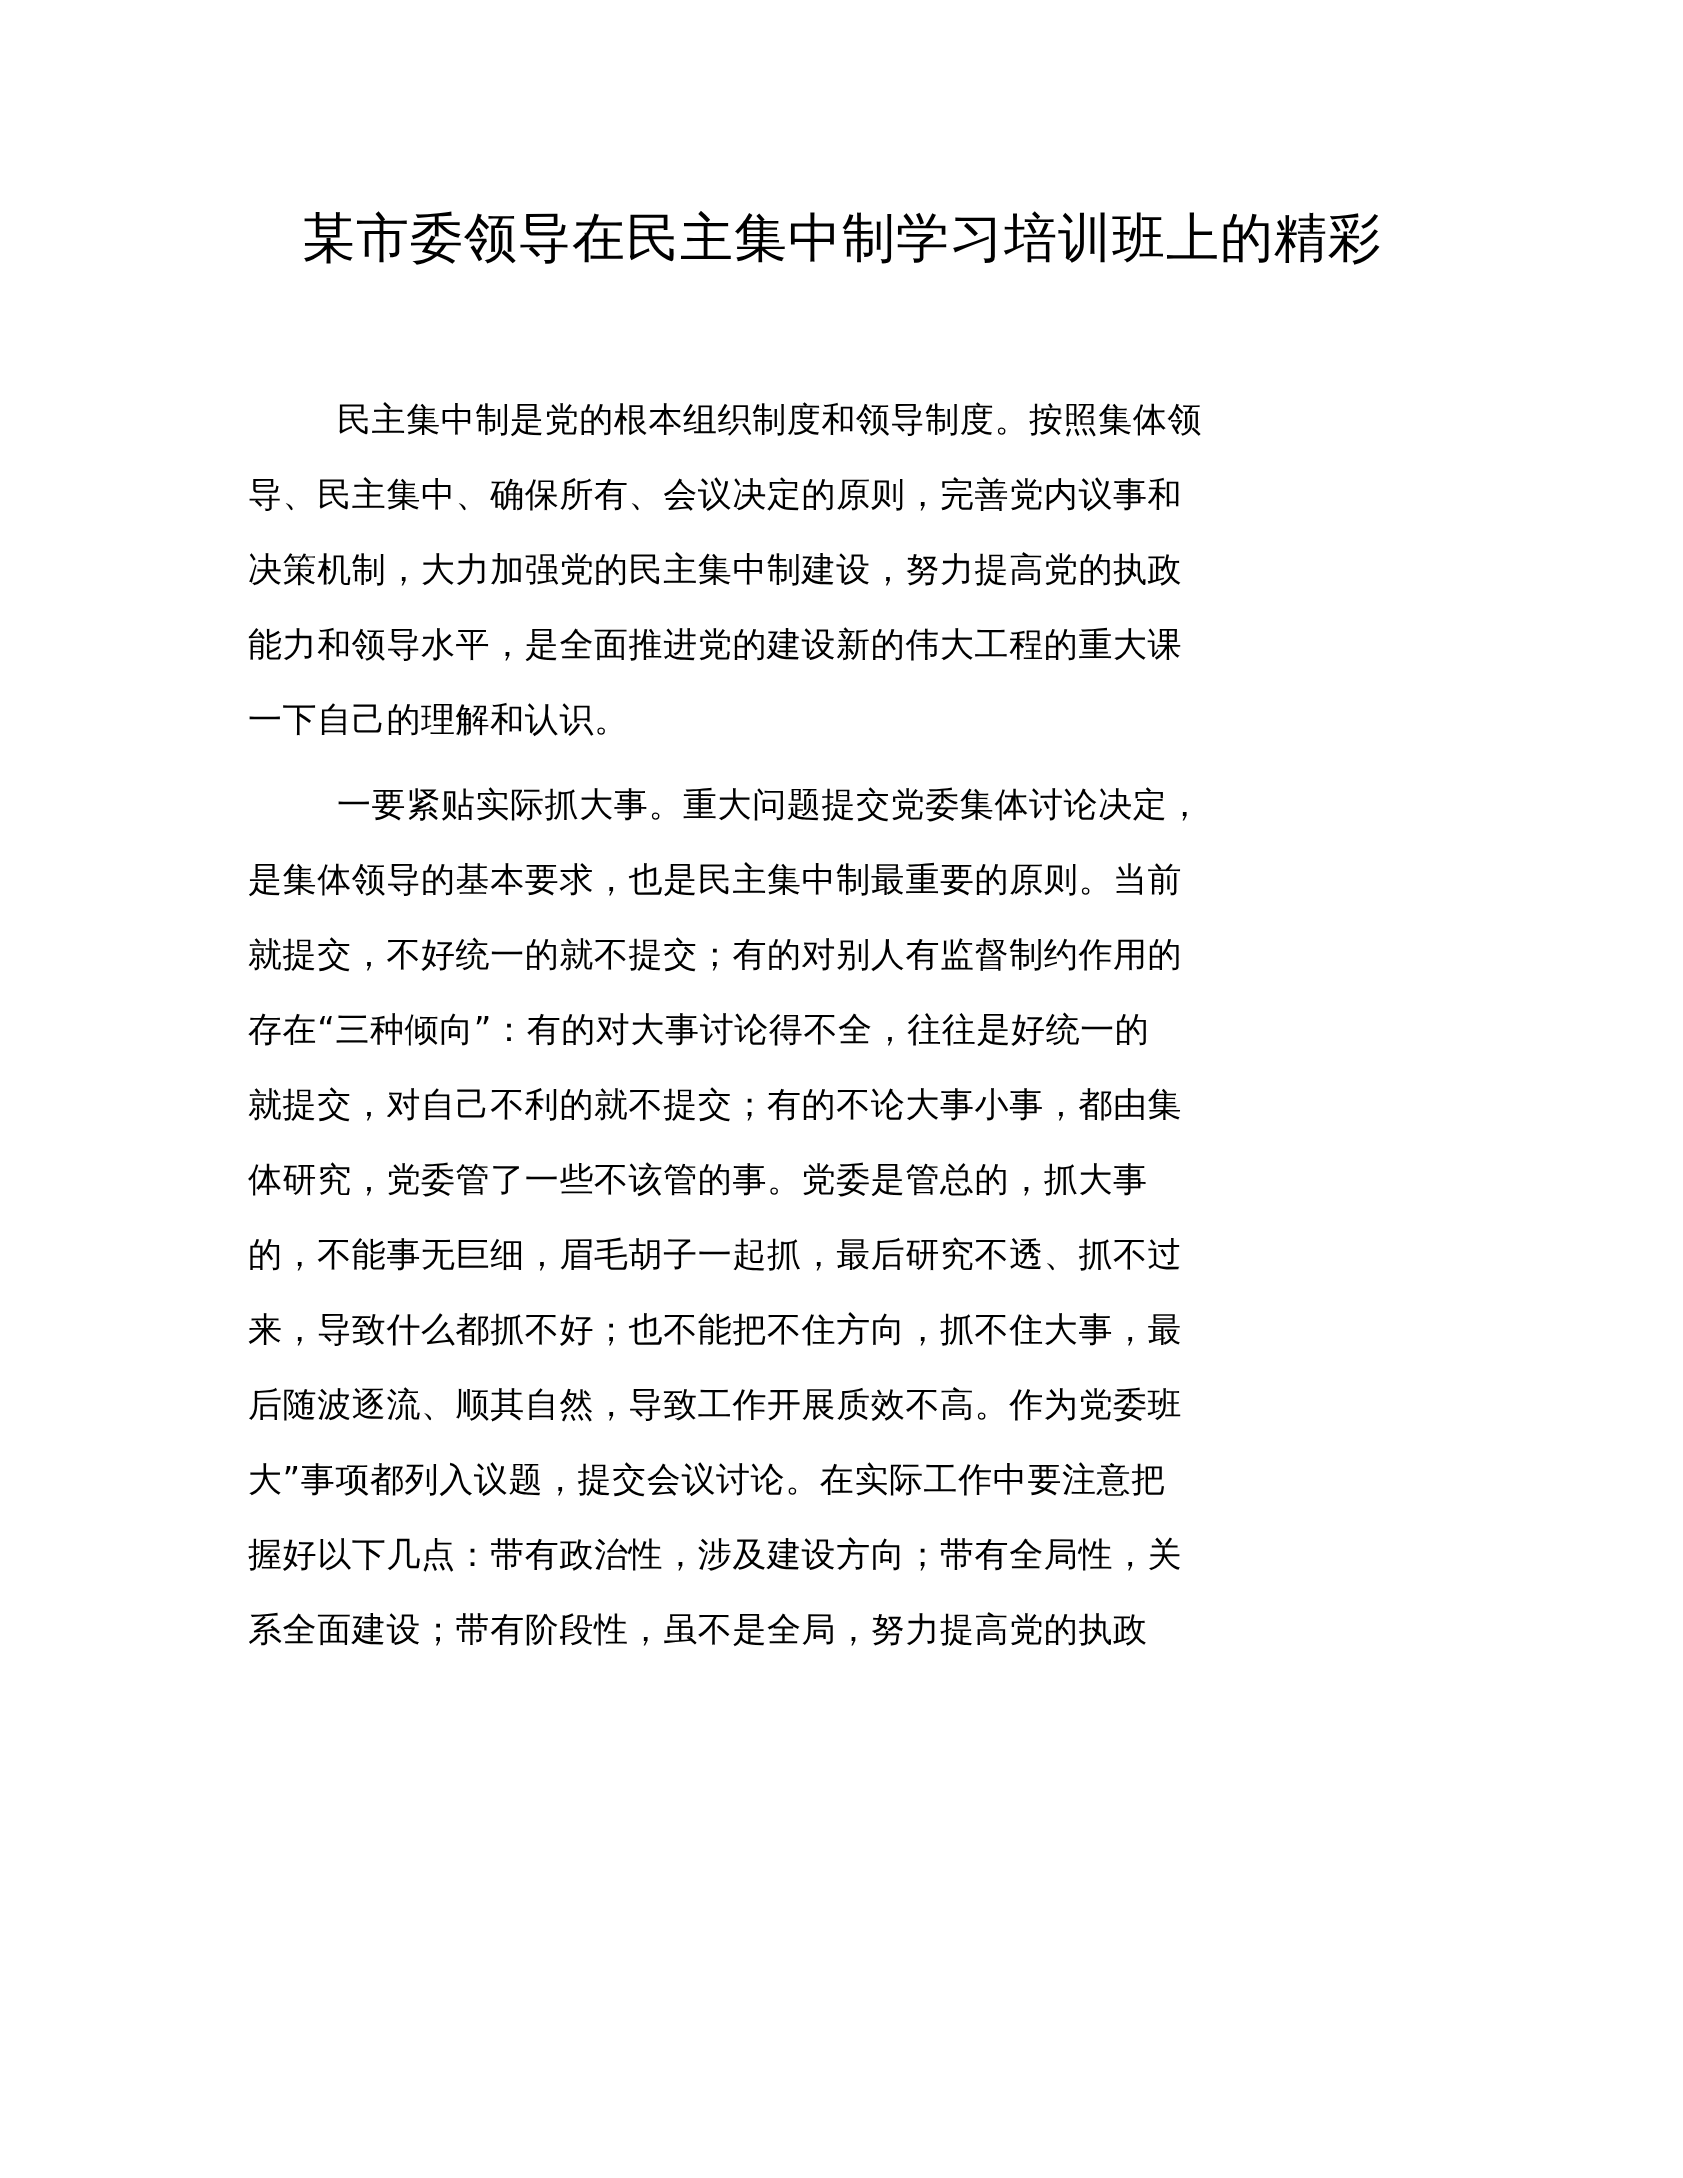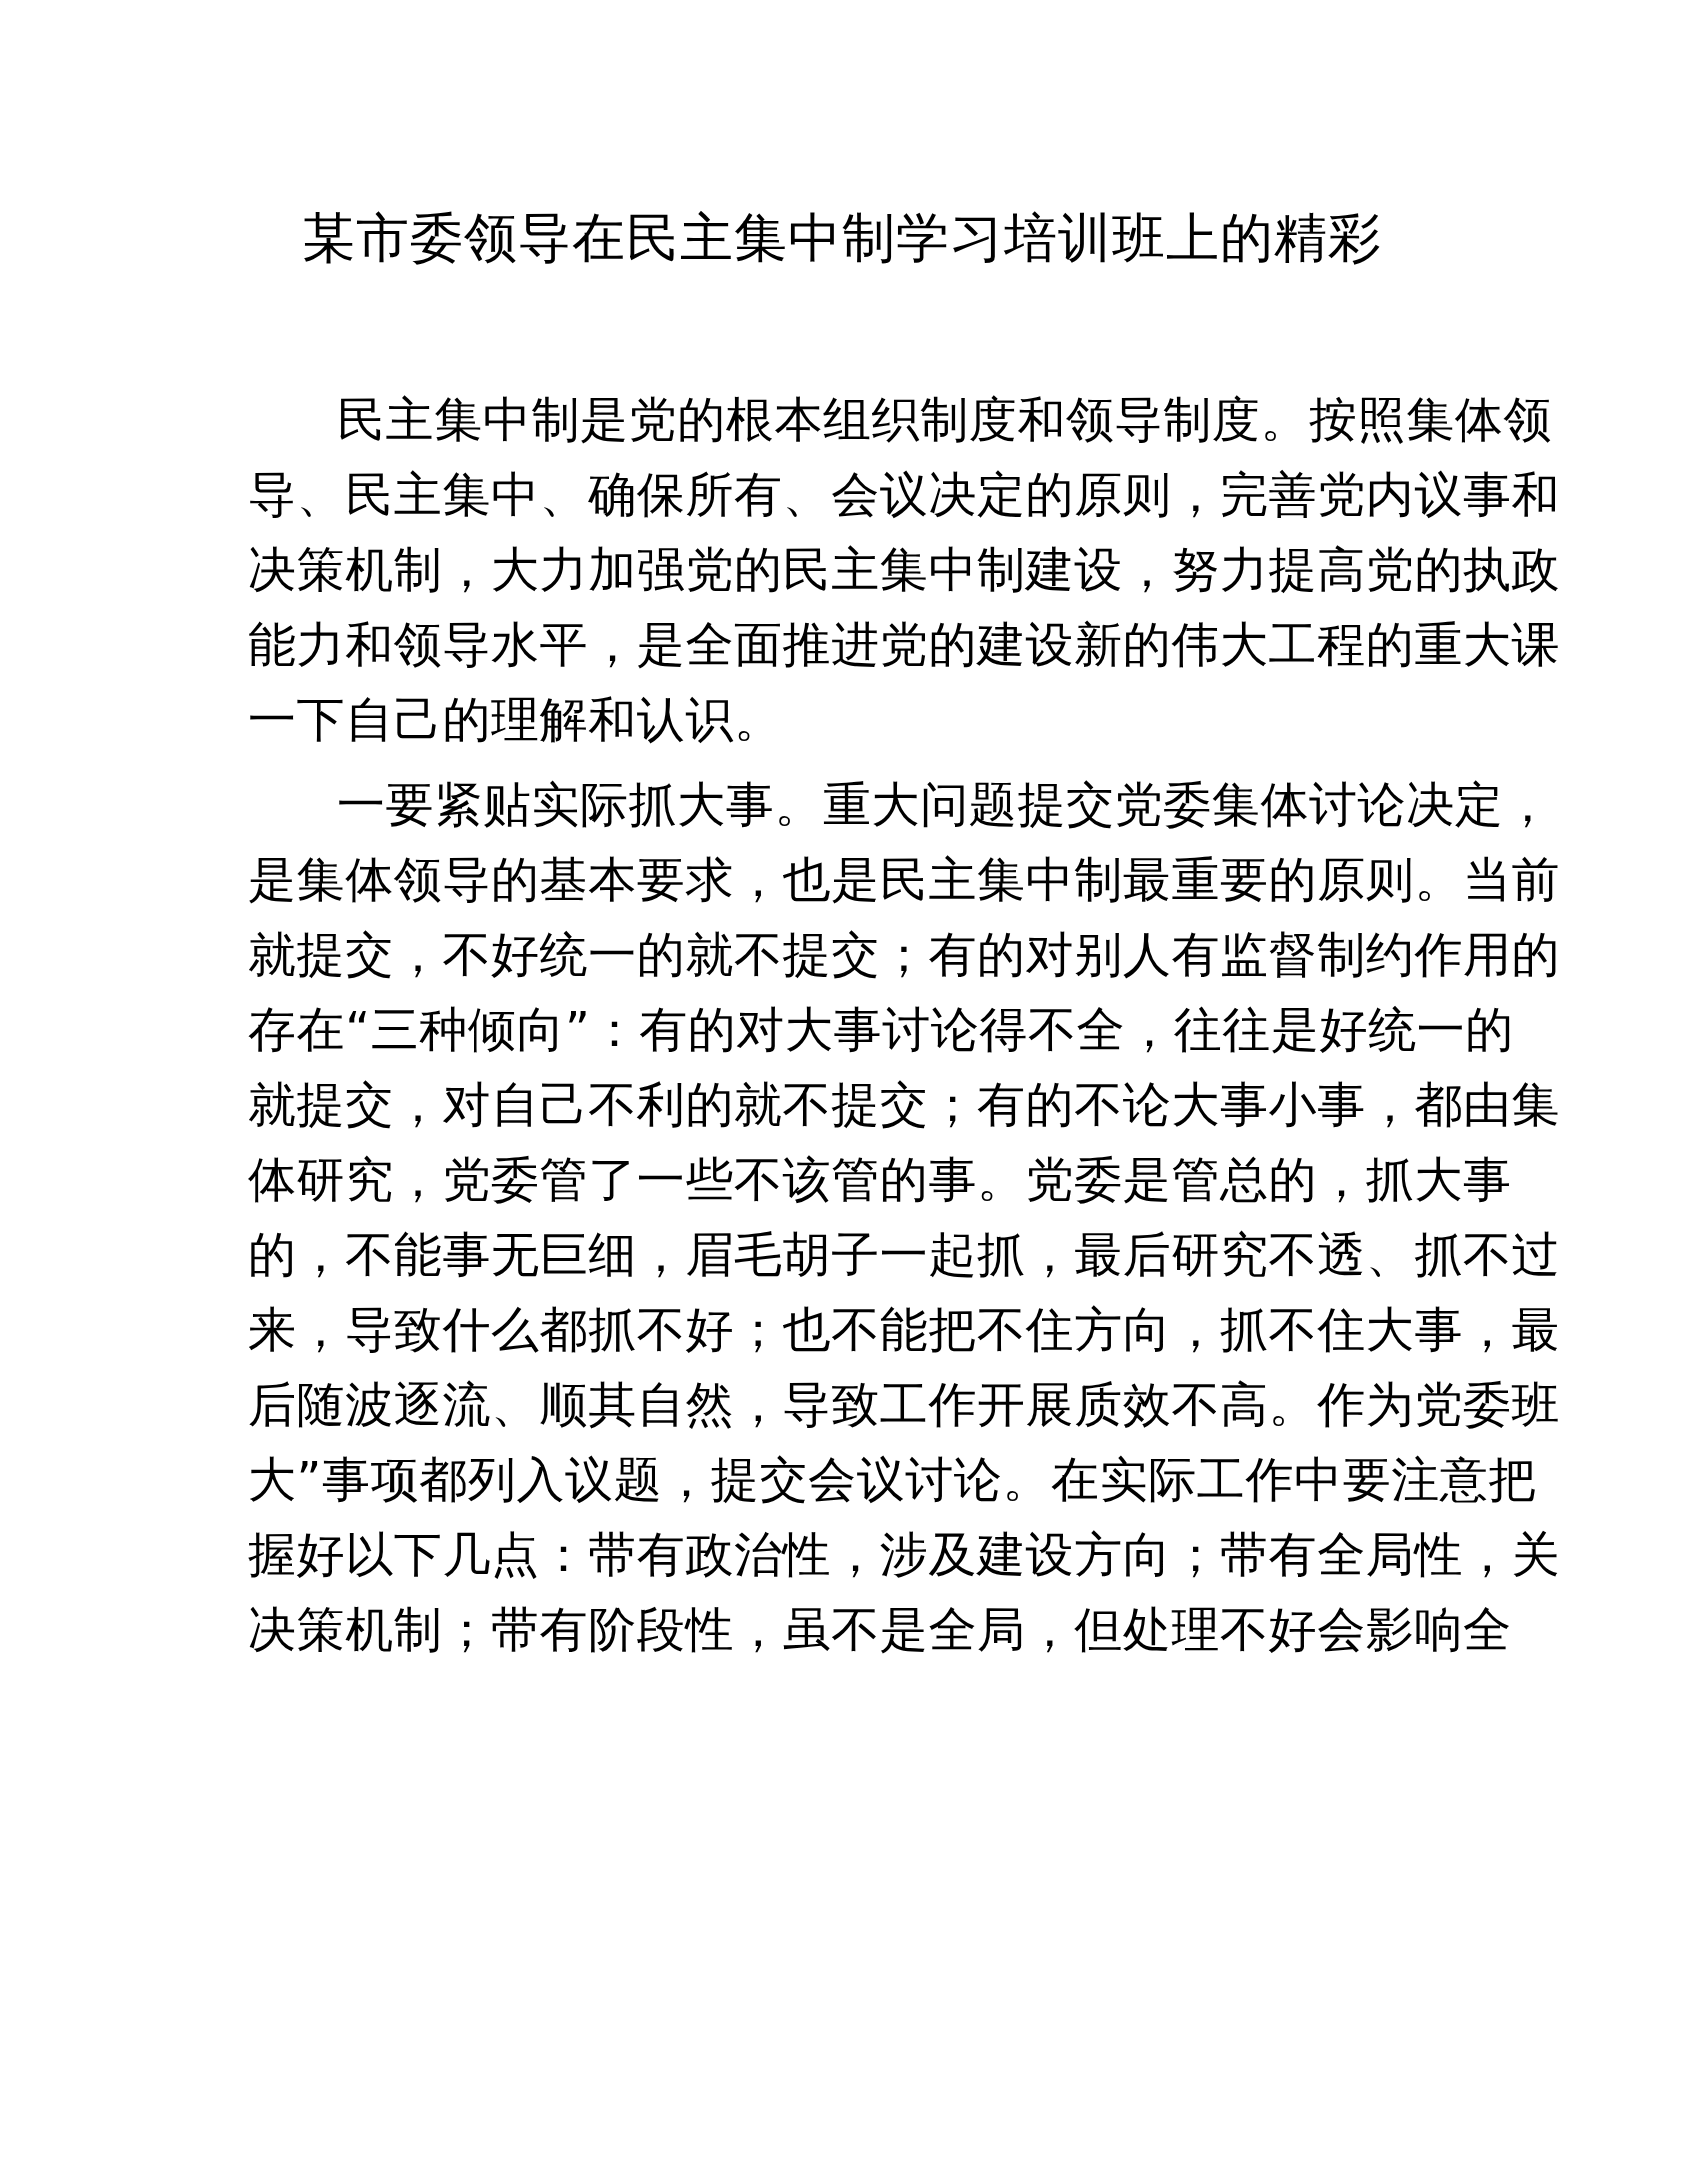--- a/index.html
+++ b/index.html
@@ -40,21 +40,21 @@
       position: absolute;
       left: 248px;
       top: 382px;
       width: 1188px;
     }
     .line {
       display: block;
       white-space: nowrap;
       height: 75px;
       line-height: 75px;
-      font-size: 48px;
+      font-size: 34px;
       letter-spacing: 0.6px;
     }
     .line.indent { padding-left: 89px; }
   </style>
 </head>
 <body>
 
 <div class="page">
   <h1 class="title">
     <span>某市委领导在民主集中制学习培训班上的精彩</span>
@@ -74,17 +74,17 @@
       <span class="line">是集体领导的基本要求，也是民主集中制最重要的原则。当前</span>
       <span class="line">就提交，不好统一的就不提交；有的对别人有监督制约作用的</span>
       <span class="line">存在“三种倾向”：有的对大事讨论得不全，往往是好统一的</span>
       <span class="line">就提交，对自己不利的就不提交；有的不论大事小事，都由集</span>
       <span class="line">体研究，党委管了一些不该管的事。党委是管总的，抓大事</span>
       <span class="line">的，不能事无巨细，眉毛胡子一起抓，最后研究不透、抓不过</span>
       <span class="line">来，导致什么都抓不好；也不能把不住方向，抓不住大事，最</span>
       <span class="line">后随波逐流、顺其自然，导致工作开展质效不高。作为党委班</span>
       <span class="line">大”事项都列入议题，提交会议讨论。在实际工作中要注意把</span>
       <span class="line">握好以下几点：带有政治性，涉及建设方向；带有全局性，关</span>
-      <span class="line">决策机制；带有阶段性，虽不是全局，但处理不好会影响全</span>
+      <span class="line">系全面建设；带有阶段性，虽不是全局，努力提高党的执政</span>
     </div>
   </div>
 </div>
 
 
 </body></html>

